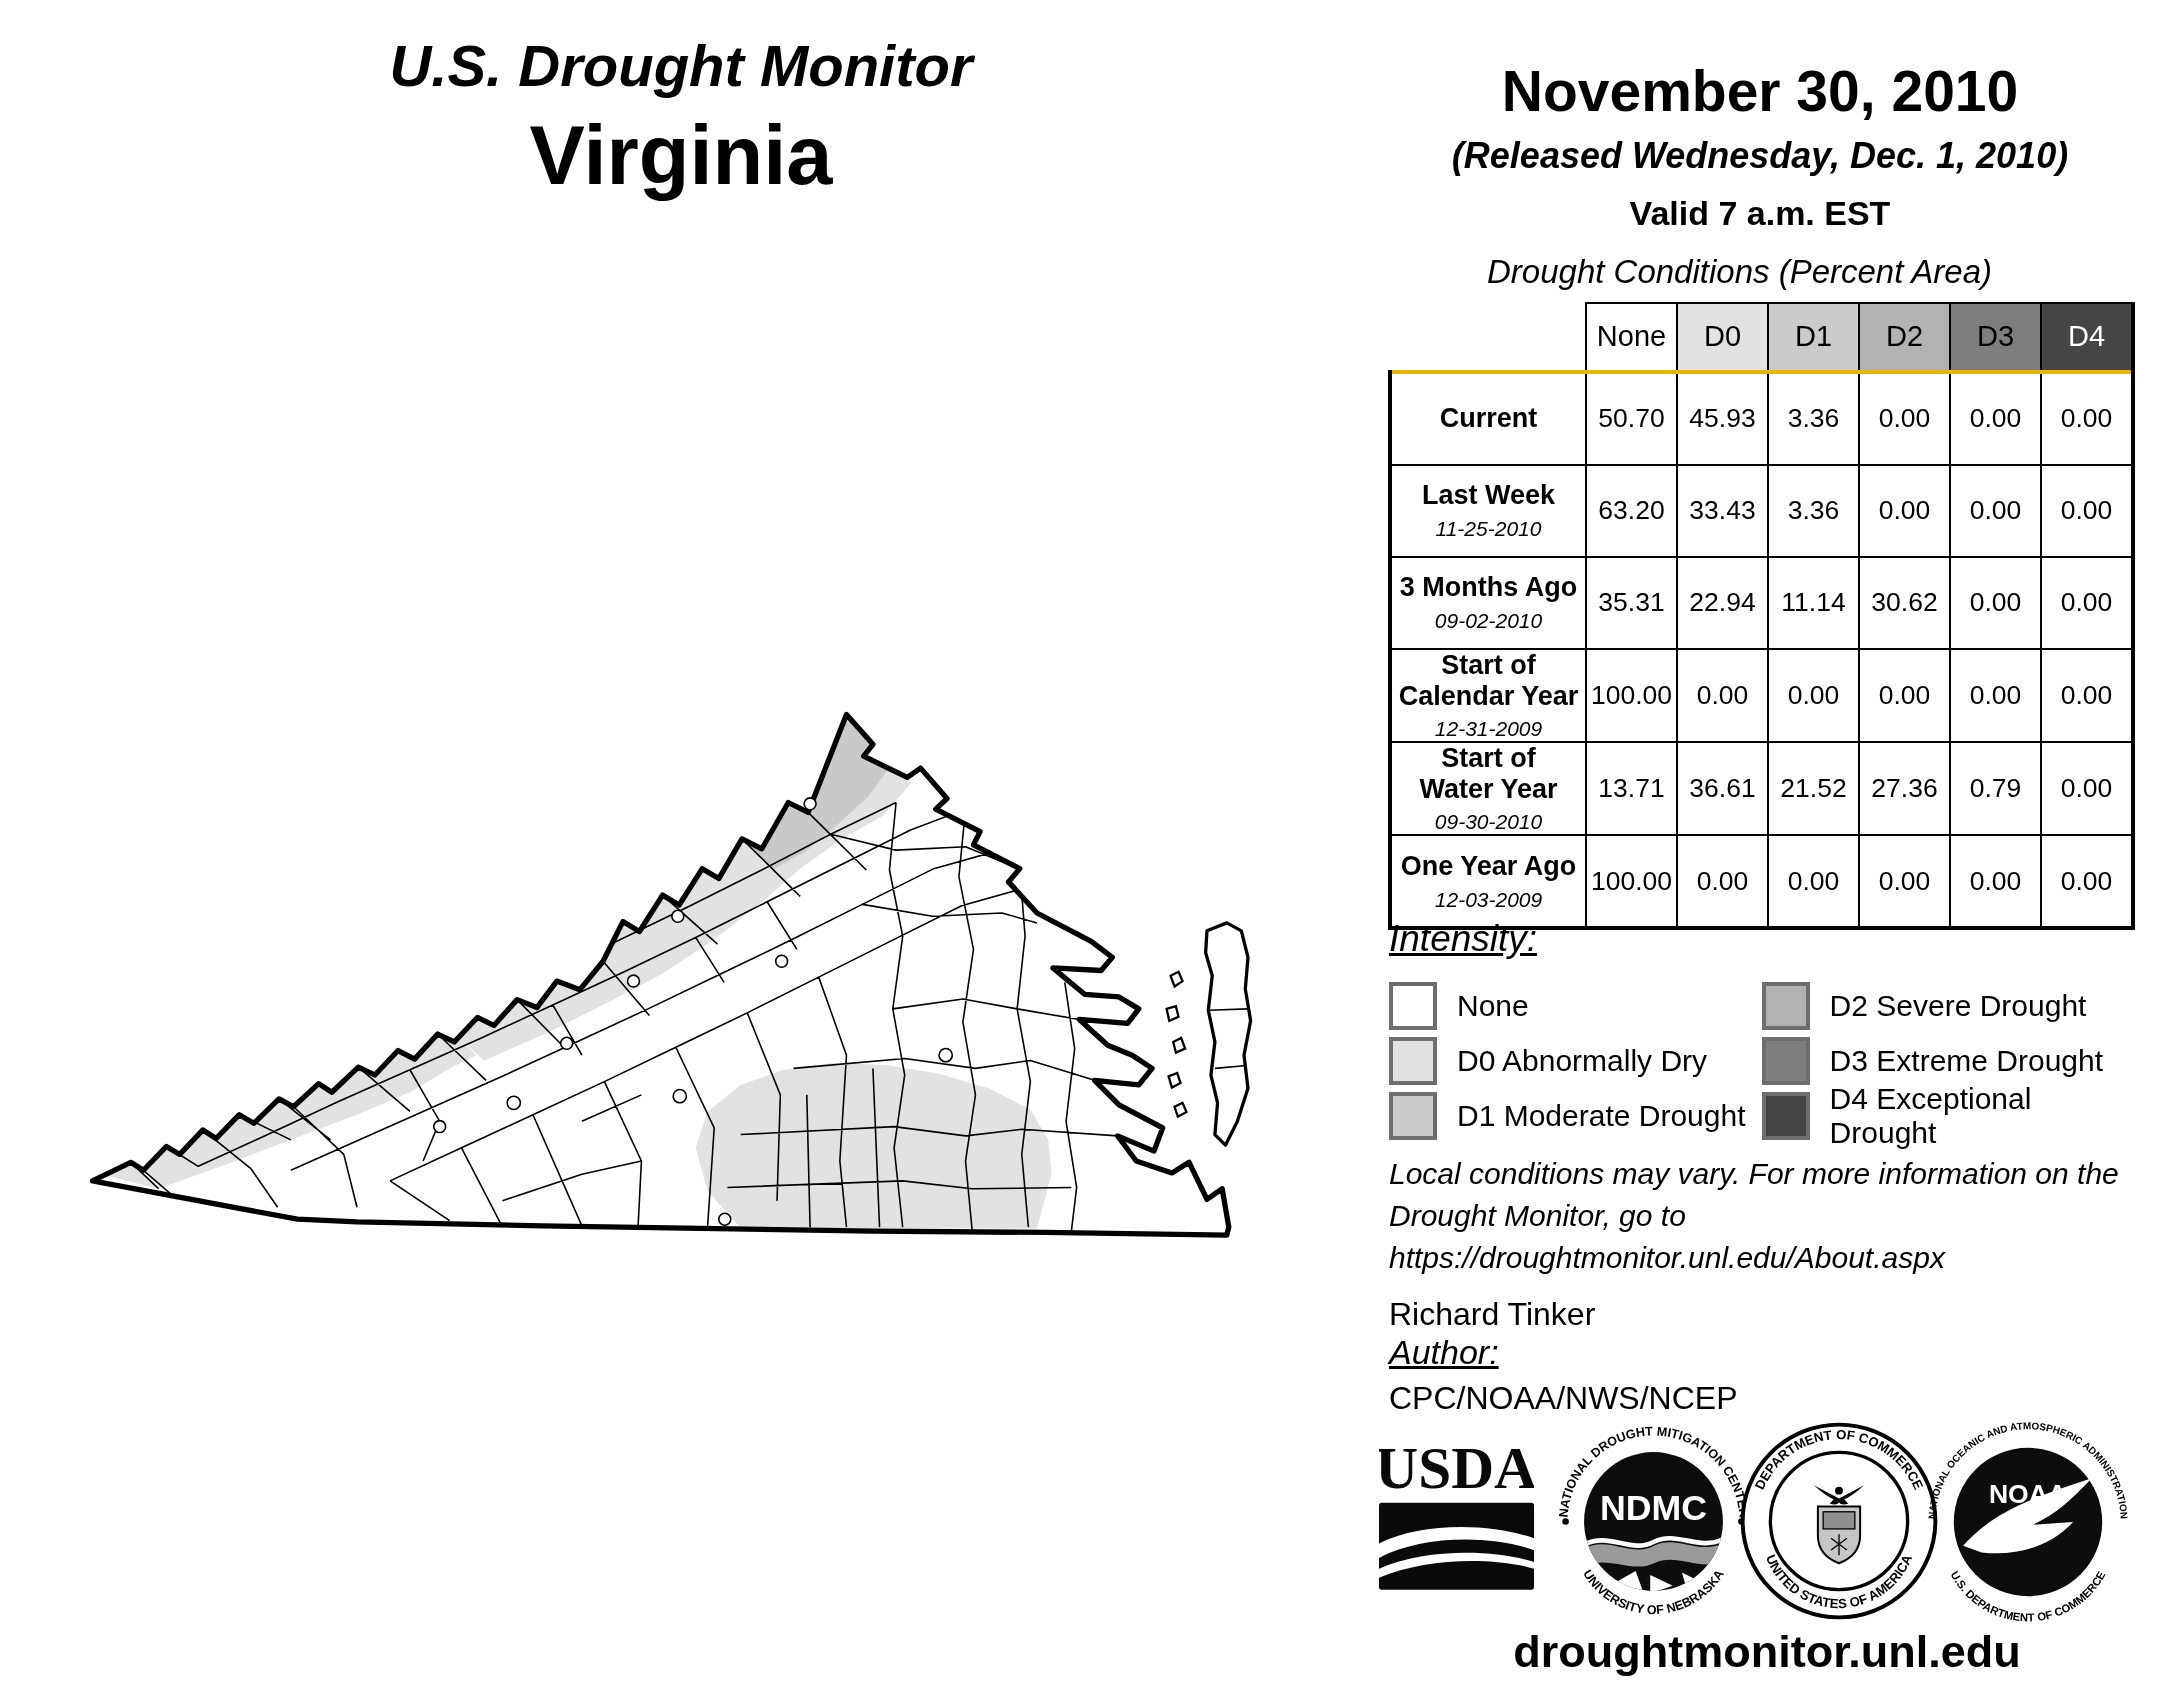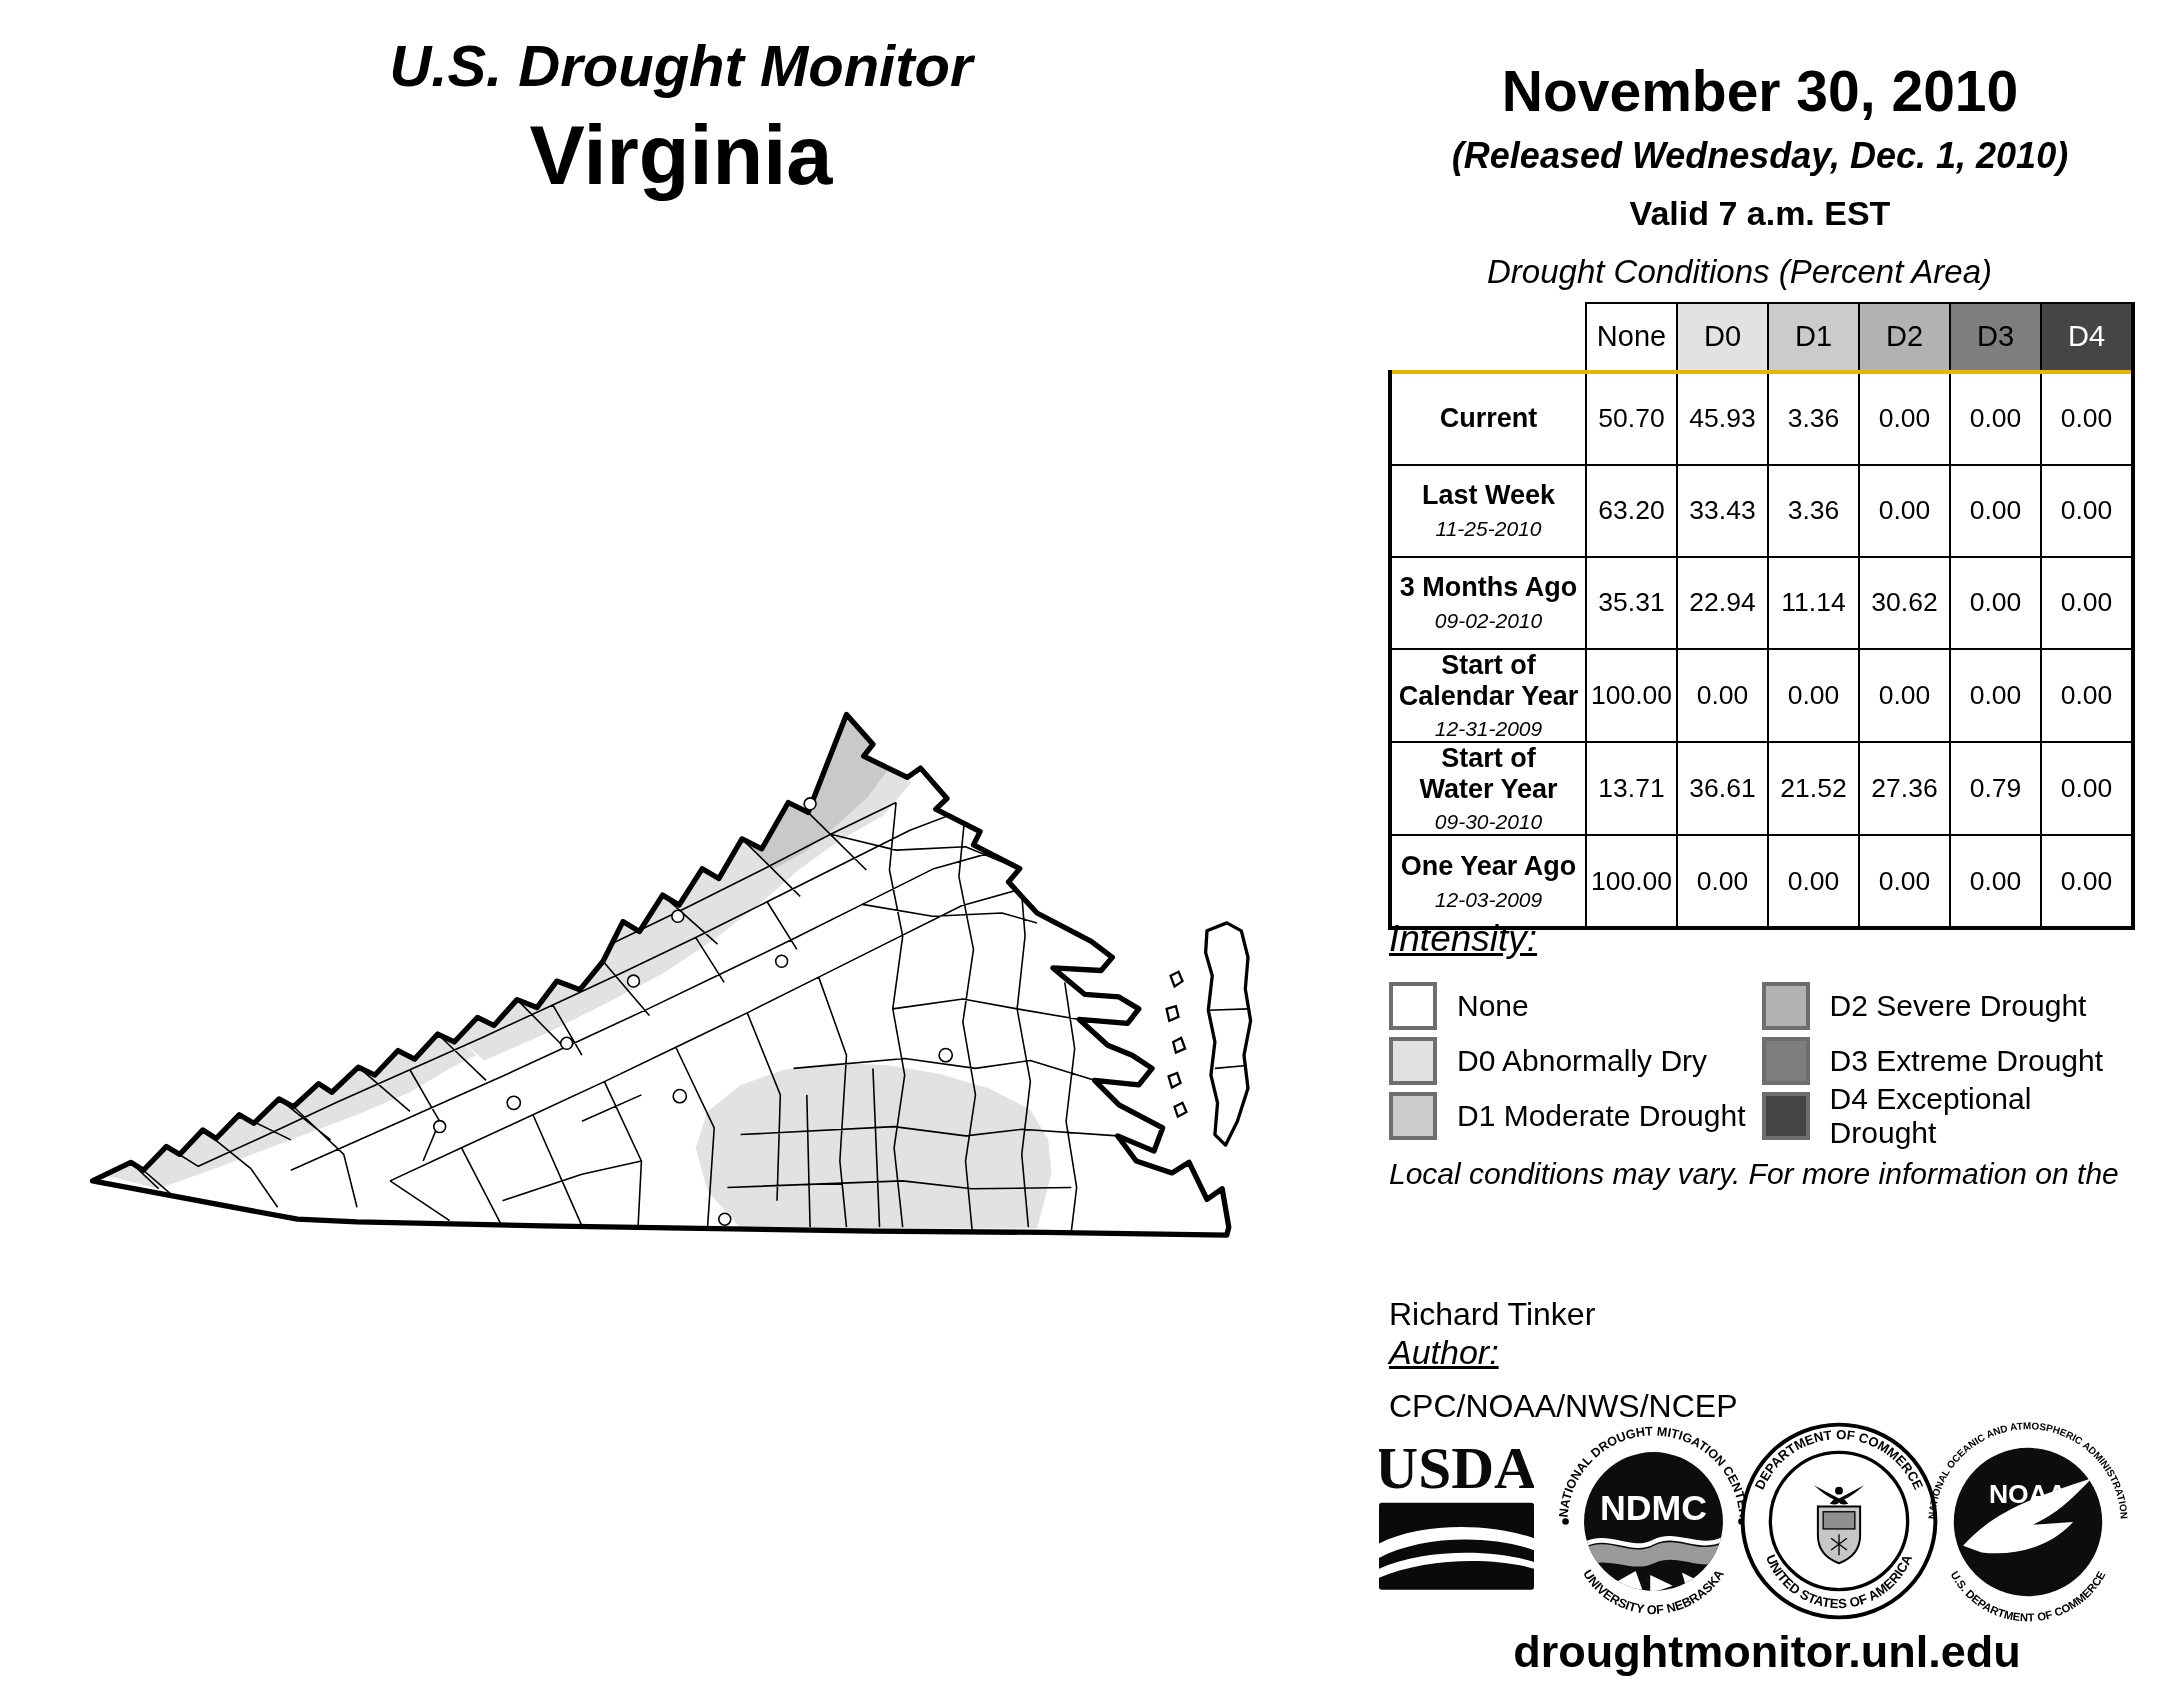--- a/index.html
+++ b/index.html
@@ -37,21 +37,21 @@
   .legend-col{display:flex;flex-direction:column}
   .legend-col.first{width:376px}
   .legend-item{display:flex;align-items:center;height:46px;margin-bottom:9.3px}
   .swatch{width:40px;height:40px;border:4px solid #6e6e6e;margin-right:20px;flex:0 0 auto}
   .legend-label{font-size:30px}
   
   #disclaimer{left:1389px;top:1153px;width:767px;font-size:30px;font-style:italic;line-height:42px}
   #author-block{left:1389px;top:1276px;width:595px}
   #author-title{font-size:34px;font-style:italic;text-decoration:underline}
   #author-name{font-size:32px;margin-top:20px}
-  #author-org{font-size:32px;margin-top:16px}
+  #author-org{font-size:32px;margin-top:8px}
   
   #url-footer{left:1403px;top:1626px;width:728px;text-align:center;font-size:45px;font-weight:bold}
   .logo{position:absolute}
   svg text{font-family:"Liberation Sans",sans-serif}
   .seriftxt{font-family:"Liberation Serif",serif}
 </style>
 </head>
 <body>
 
 <div class="abs" id="title-block">
@@ -186,20 +186,21 @@
       <div class="legend-item">
         <span class="swatch c-d4"></span>
         <span class="legend-label">D4 Exceptional Drought</span>
       </div>
     </div>
   </div>
 </div>
 
 <div class="abs" id="disclaimer">
   <div>Local conditions may vary. For more information on the</div>
+  <div>Drought Monitor, go to https://droughtmonitor.unl.edu/About.aspx</div>
 </div>
 
 <div class="abs" id="author-block">
   <div id="author-name">Richard Tinker</div>
   <div id="author-title">Author:</div>
   <div id="author-org">CPC/NOAA/NWS/NCEP</div>
 </div>
 
 <div class="abs" style="left:79px;top:698px">
 <svg width="1191" height="549" viewBox="0 0 1800 830">

